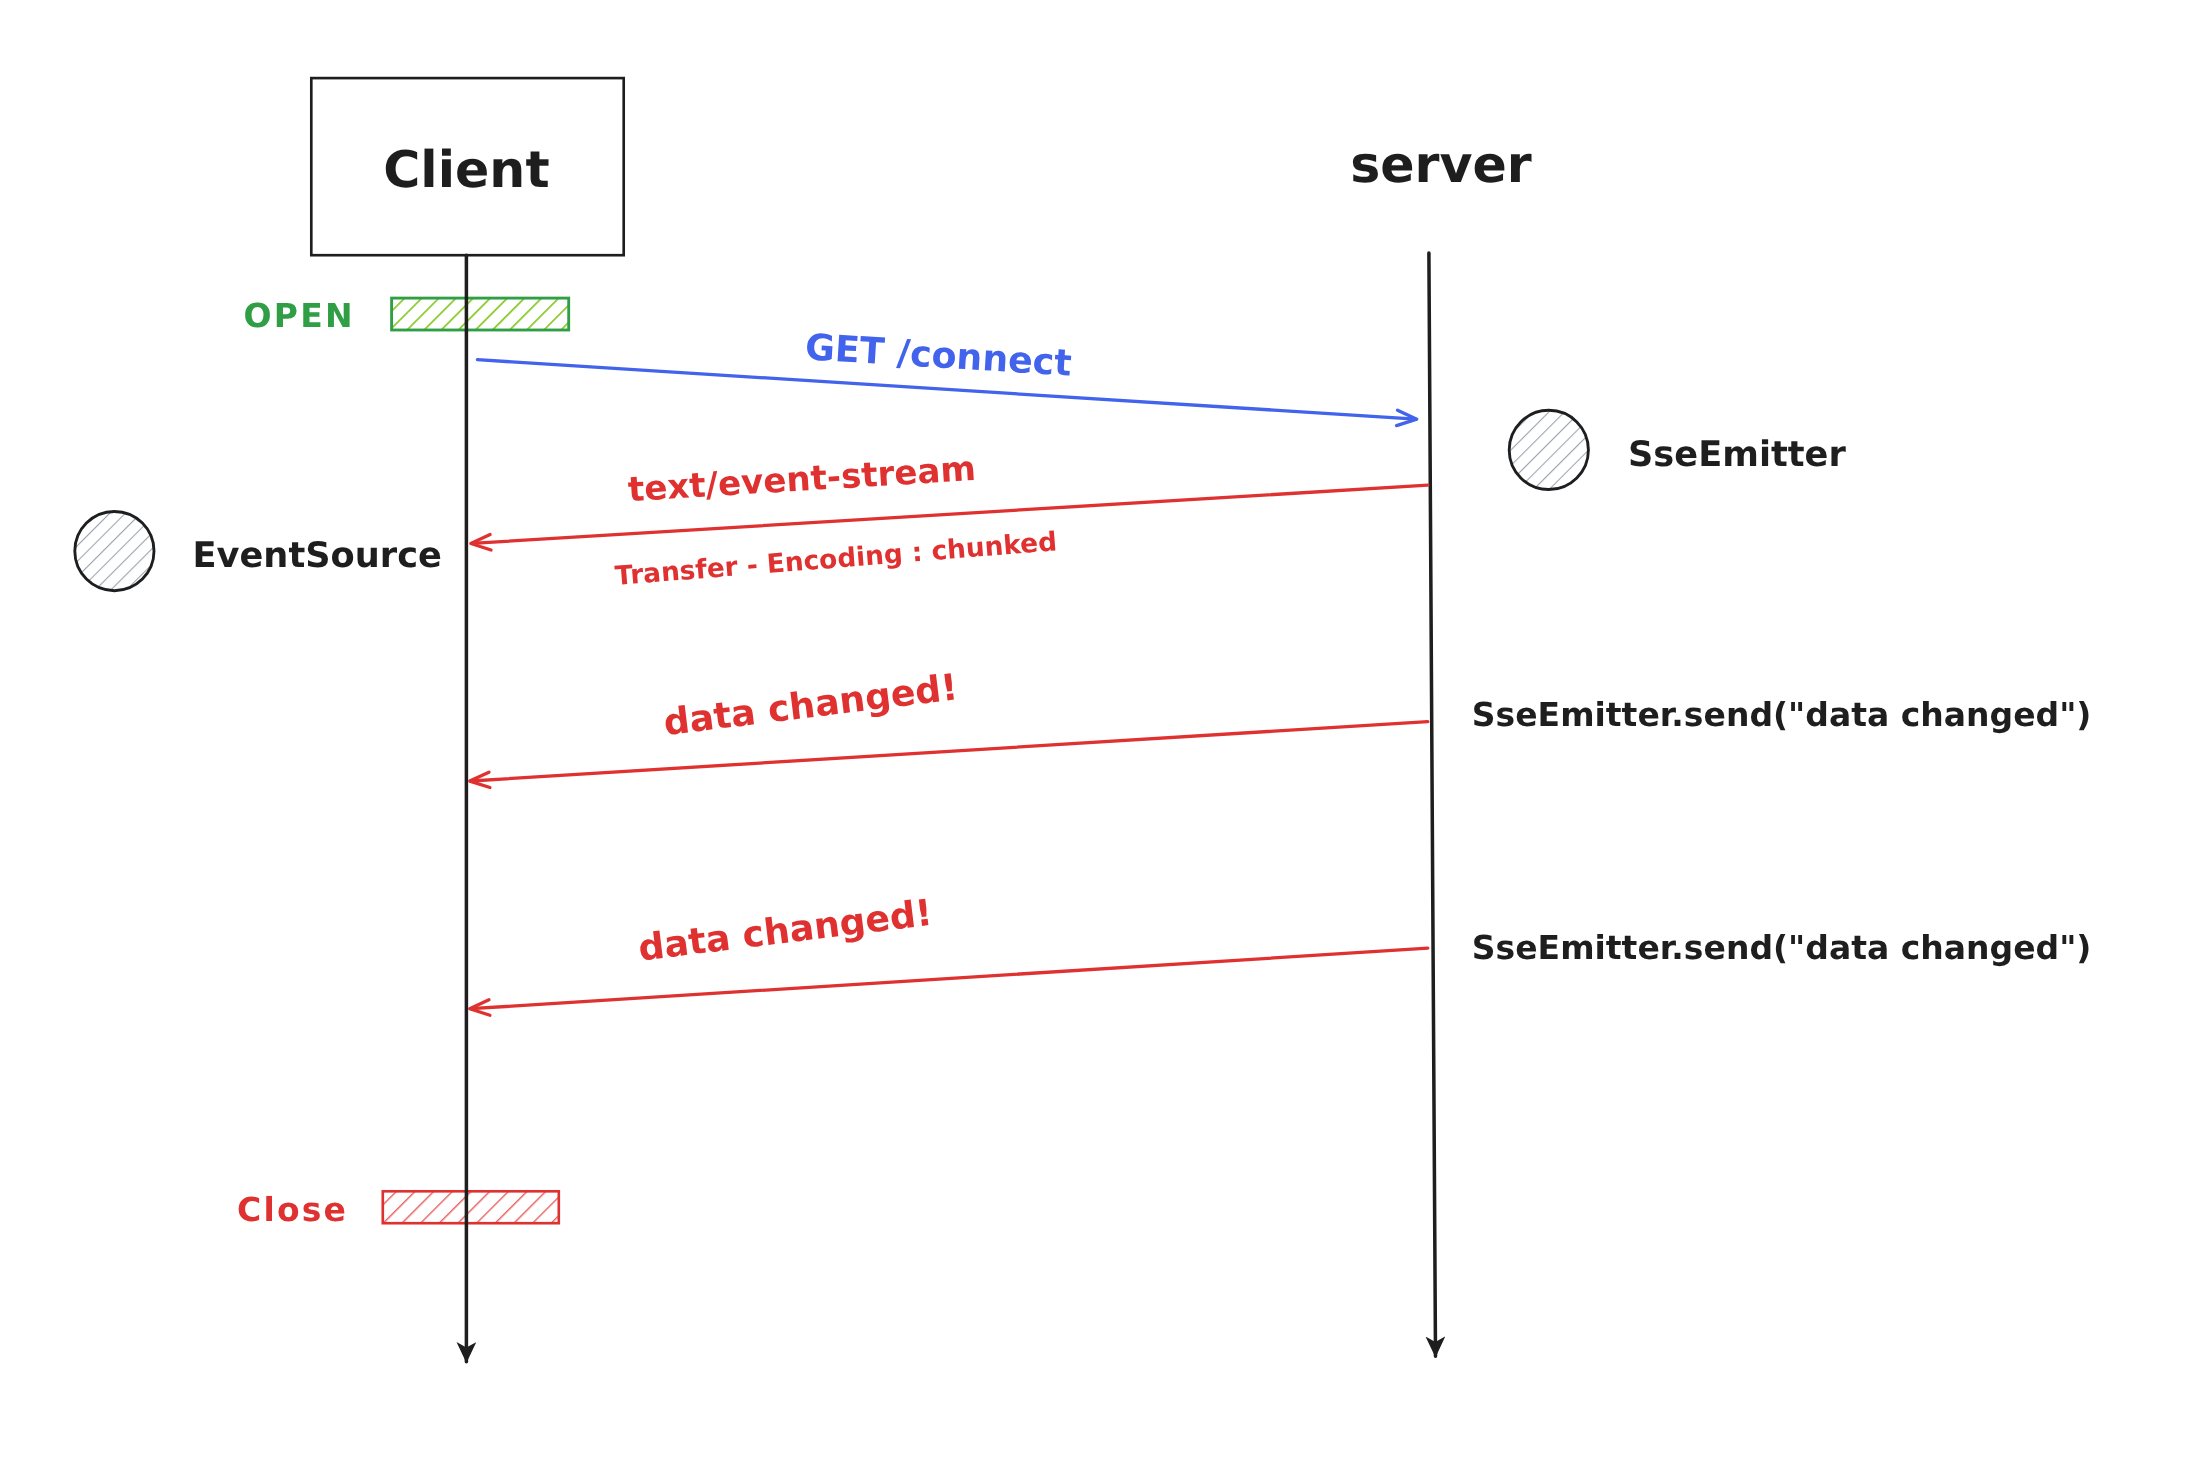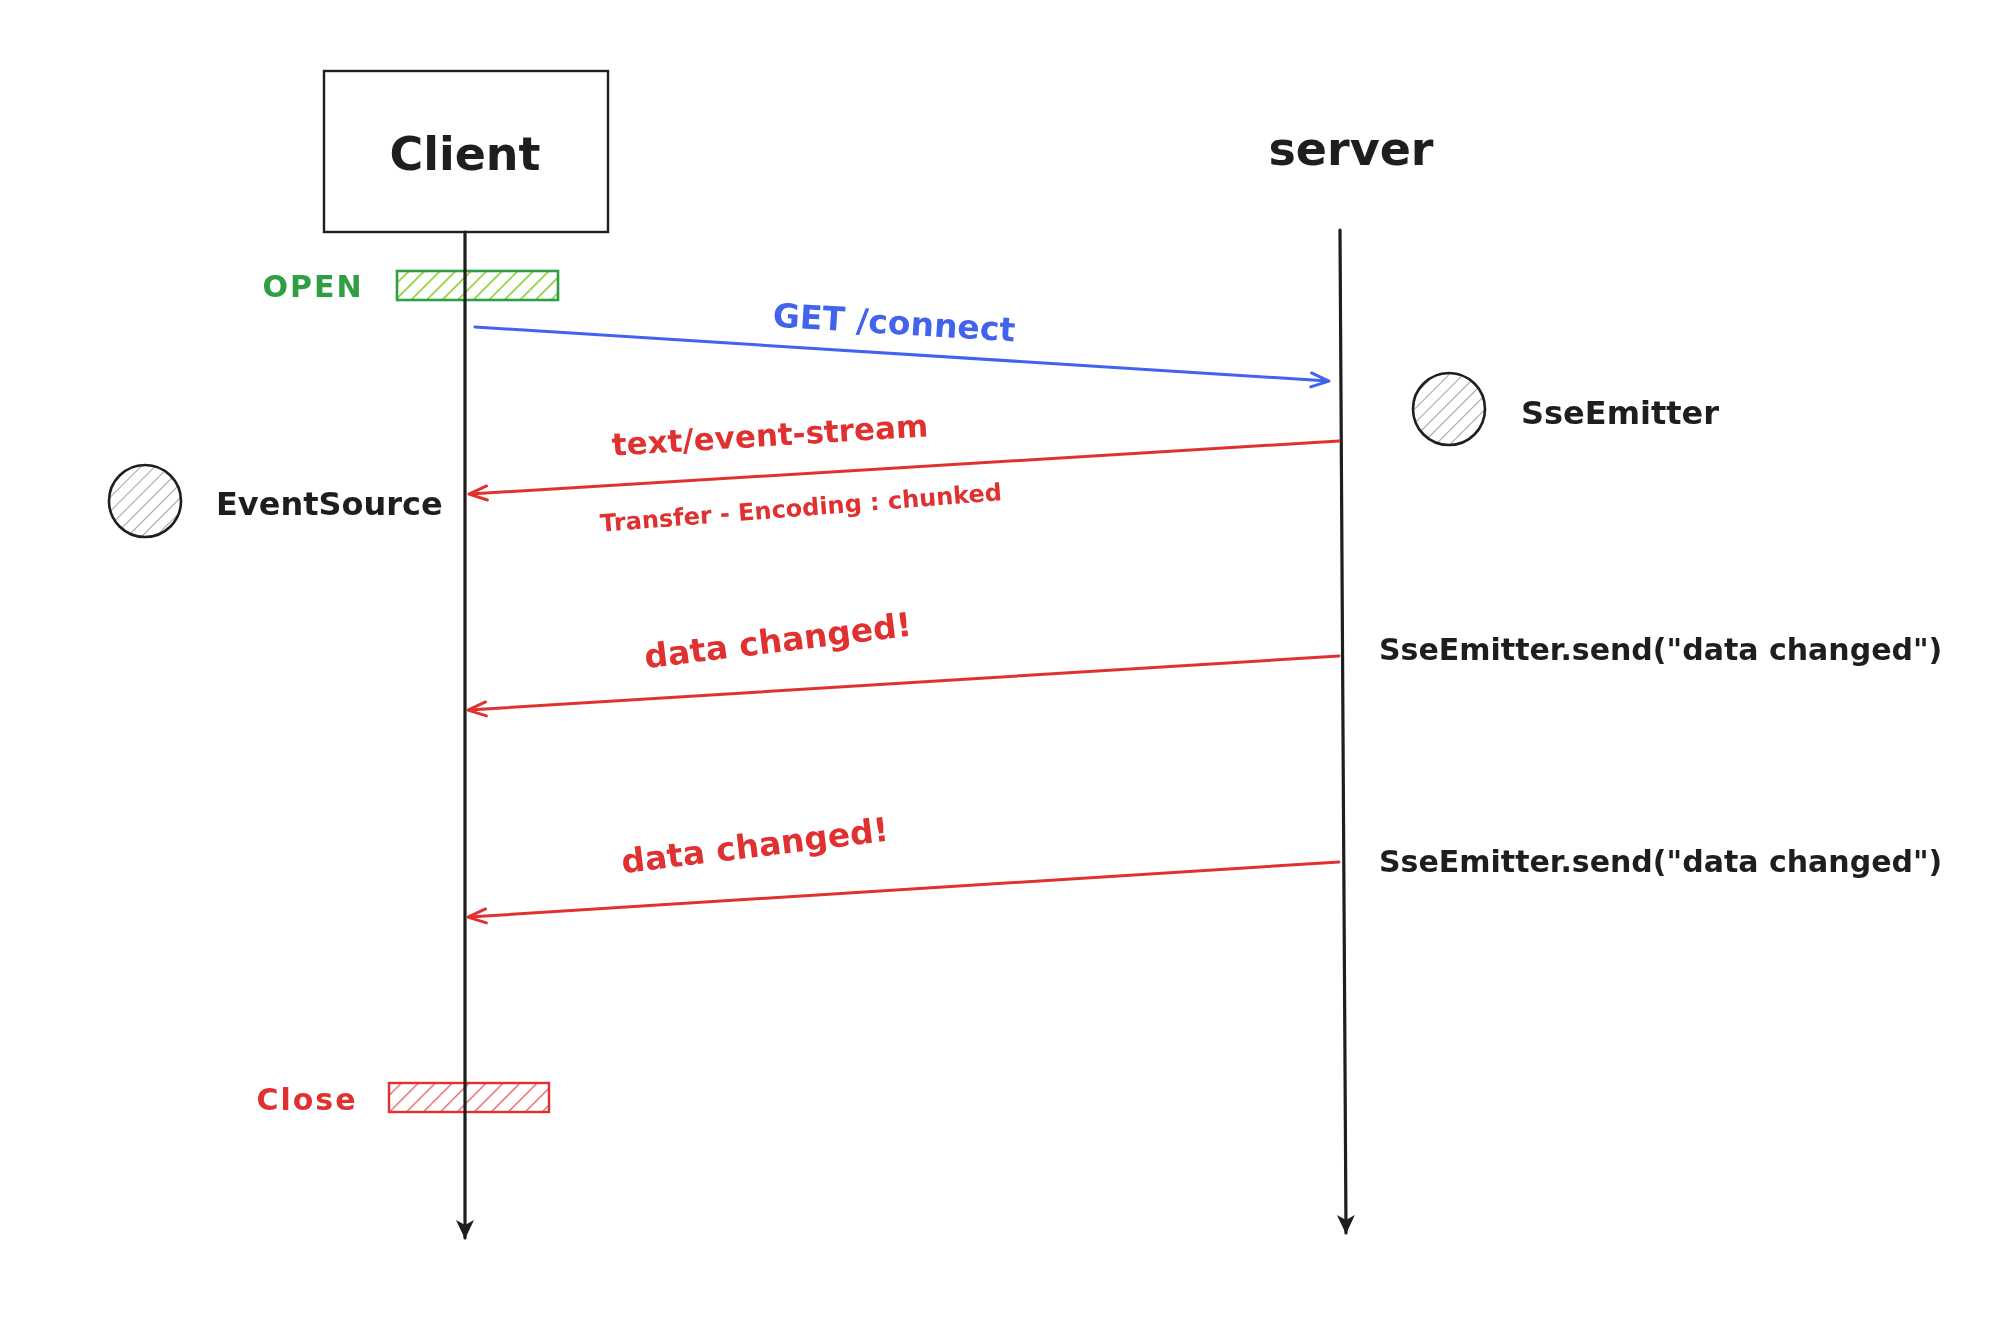--- a/index.html
+++ b/index.html
@@ -4,21 +4,21 @@
 <style>
   html, body {
     margin: 0;
     padding: 0;
     background: #ffffff;
     width: 2000px;
     height: 1330px;
     overflow: hidden;
     font-family: "DejaVu Sans", "Liberation Sans", sans-serif;
   }
-  .canvas { position: relative; width: 1618px; height: 1330px; margin-left: 41px; }
+  .canvas { position: relative; width: 1618px; height: 1330px; }
   svg { display: block; width: 2000px; height: 1330px; }
   .blue-stroke  { stroke: var(--blue); }
   .red-stroke   { stroke: var(--red); }
 
   .lifeline { stroke: var(--ink); stroke-width: 3.2; fill: none; stroke-linecap: round; }
   .actor-box { fill: #ffffff; stroke: var(--ink); stroke-width: 2.4; }
 
   .msg-line { fill: none; stroke-width: 3; stroke-linecap: round; }
 
   .hatch-green-line { stroke: var(--green-hatch); stroke-width: 3; }

